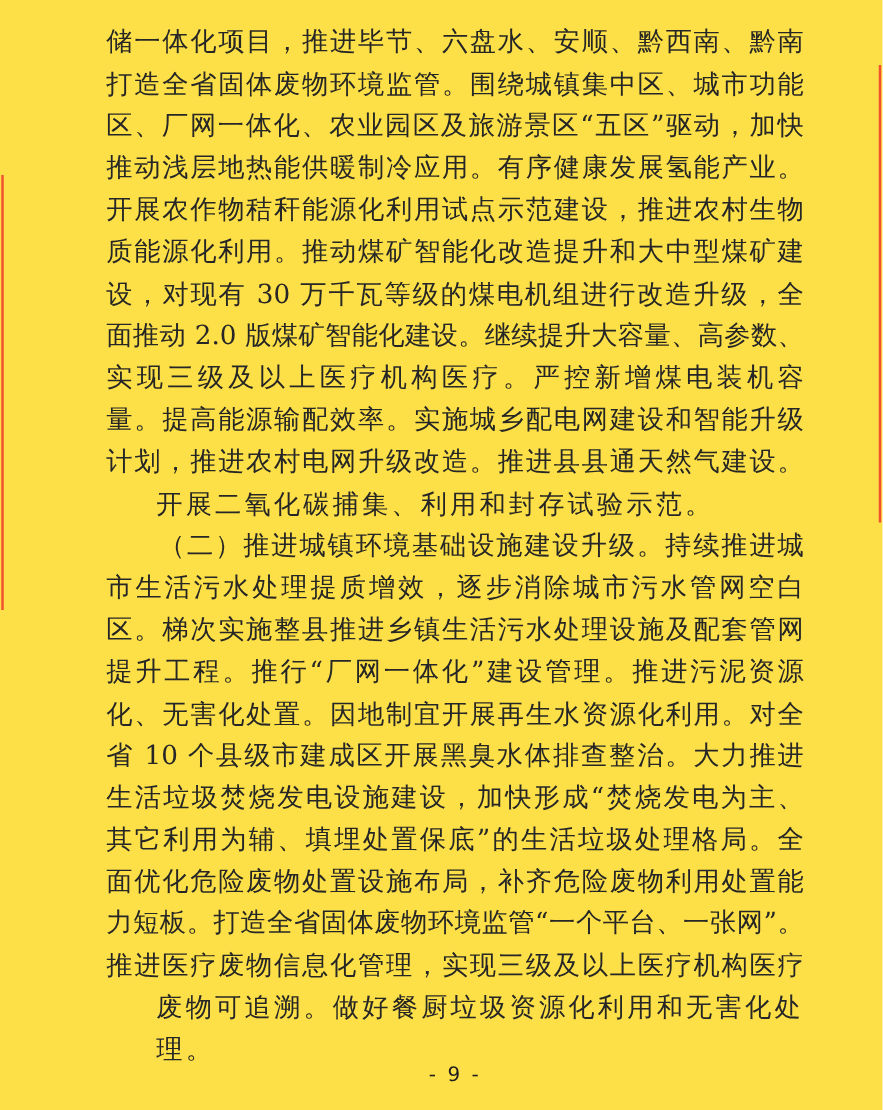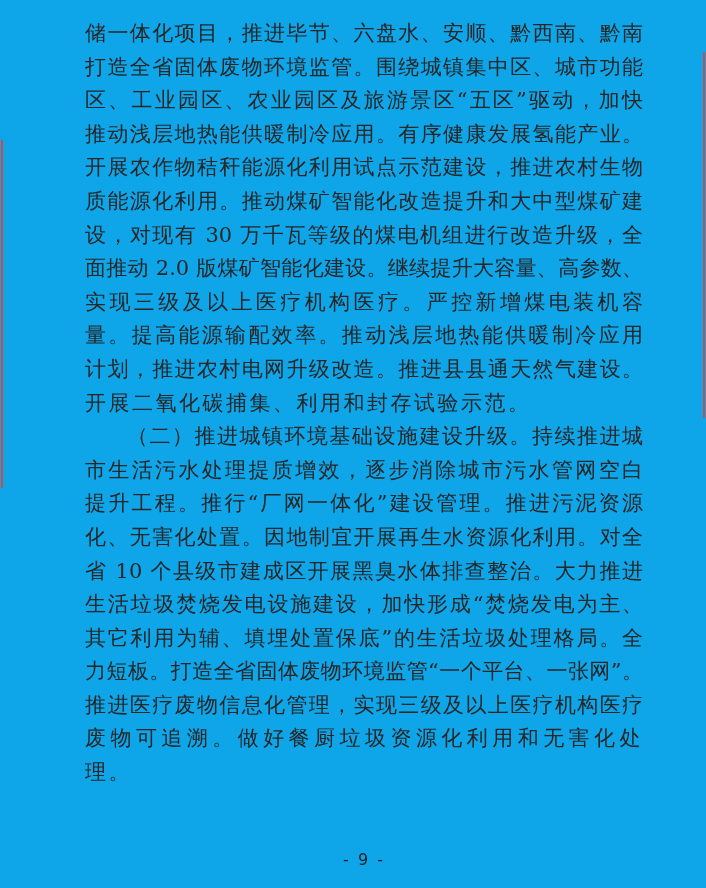--- a/index.html
+++ b/index.html
@@ -4,21 +4,21 @@
 <style>
   html, body {
     margin: 0;
     padding: 0;
     background: #ffffff;
   }
   .page {
     position: relative;
     width: 706px;
     height: 888px;
-    background: #0ea5e9;
+    background: #fde047;
     overflow: hidden;
     font-family: "DejaVu Serif", "Liberation Serif", serif;
     color: #262626;
   }
   .edge-line {
     position: absolute;
     width: 2px;
     background: #ee3a2d;
     opacity: 0.85;
   }
@@ -35,20 +35,21 @@
     height: 33.6px;
     line-height: 33.6px;
     text-align: justify;
     text-align-last: justify;
     text-justify: inter-character;
     overflow: visible;
   }
   .line.p-end {
     text-align-last: left;
     letter-spacing: 2.5px;
+    margin-left: 40px;
   }
   .line.indent {
     padding-left: 42px;
   }
   .bold {
     font-weight: normal;
   }
   .footer {
     position: absolute;
     left: 85px;
@@ -64,37 +65,39 @@
 </head>
 <body>
 
 <div class="page">
   <div class="edge-line left"></div>
   <div class="edge-line right"></div>
 
   <div class="content">
     <div class="line">储一体化项目，推进毕节、六盘水、安顺、黔西南、黔南</div>
     <div class="line">打造全省固体废物环境监管。围绕城镇集中区、城市功能</div>
-    <div class="line">区、工业园区、农业园区及旅游景区“五区”驱动，加快</div>
+    <div class="line">区、厂网一体化、农业园区及旅游景区“五区”驱动，加快</div>
     <div class="line">推动浅层地热能供暖制冷应用。有序健康发展氢能产业。</div>
     <div class="line">开展农作物秸秆能源化利用试点示范建设，推进农村生物</div>
     <div class="line">质能源化利用。推动煤矿智能化改造提升和大中型煤矿建</div>
     <div class="line">设，对现有 30 万千瓦等级的煤电机组进行改造升级，全</div>
     <div class="line">面推动 2.0 版煤矿智能化建设。继续提升大容量、高参数、</div>
     <div class="line">实现三级及以上医疗机构医疗。严控新增煤电装机容</div>
-    <div class="line">量。提高能源输配效率。推动浅层地热能供暖制冷应用</div>
+    <div class="line">量。提高能源输配效率。实施城乡配电网建设和智能升级</div>
     <div class="line">计划，推进农村电网升级改造。推进县县通天然气建设。</div>
     <div class="line p-end">开展二氧化碳捕集、利用和封存试验示范。</div>
 
     <div class="line indent"><span class="bold">（二）推进城镇环境基础设施建设升级。</span><span>持续推进城</span></div>
     <div class="line">市生活污水处理提质增效，逐步消除城市污水管网空白</div>
+    <div class="line">区。梯次实施整县推进乡镇生活污水处理设施及配套管网</div>
     <div class="line">提升工程。推行“厂网一体化”建设管理。推进污泥资源</div>
     <div class="line">化、无害化处置。因地制宜开展再生水资源化利用。对全</div>
     <div class="line">省 10 个县级市建成区开展黑臭水体排查整治。大力推进</div>
     <div class="line">生活垃圾焚烧发电设施建设，加快形成“焚烧发电为主、</div>
     <div class="line">其它利用为辅、填埋处置保底”的生活垃圾处理格局。全</div>
+    <div class="line">面优化危险废物处置设施布局，补齐危险废物利用处置能</div>
     <div class="line">力短板。打造全省固体废物环境监管“一个平台、一张网”。</div>
     <div class="line">推进医疗废物信息化管理，实现三级及以上医疗机构医疗</div>
     <div class="line p-end">废物可追溯。做好餐厨垃圾资源化利用和无害化处理。</div>
   </div>
 
   <div class="footer">- 9 -</div>
 </div>
 
 </body></html>

